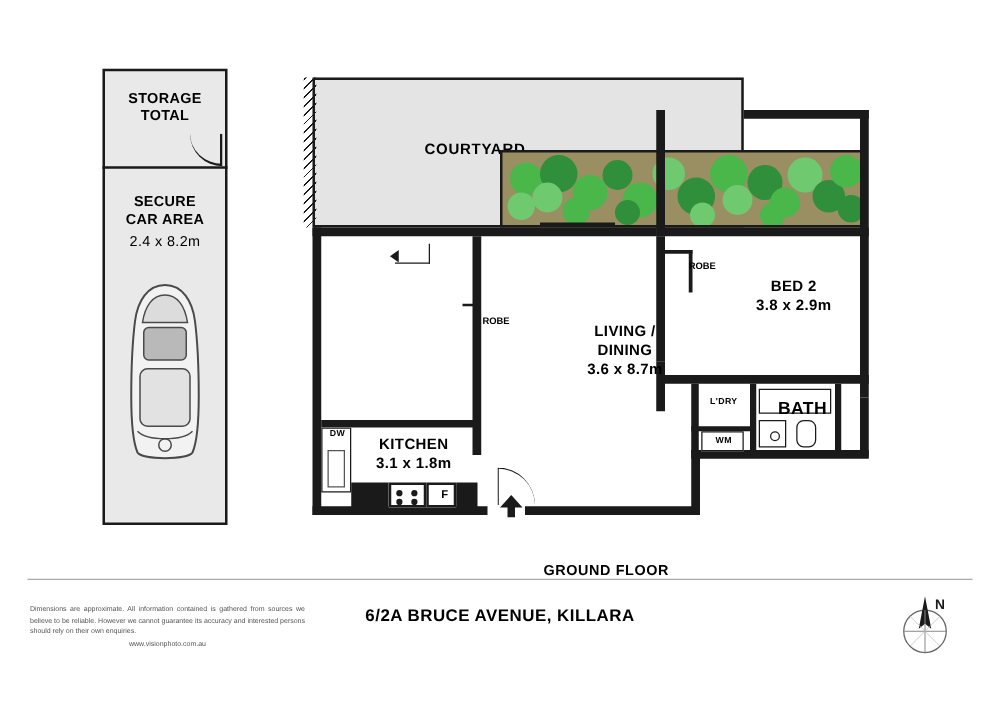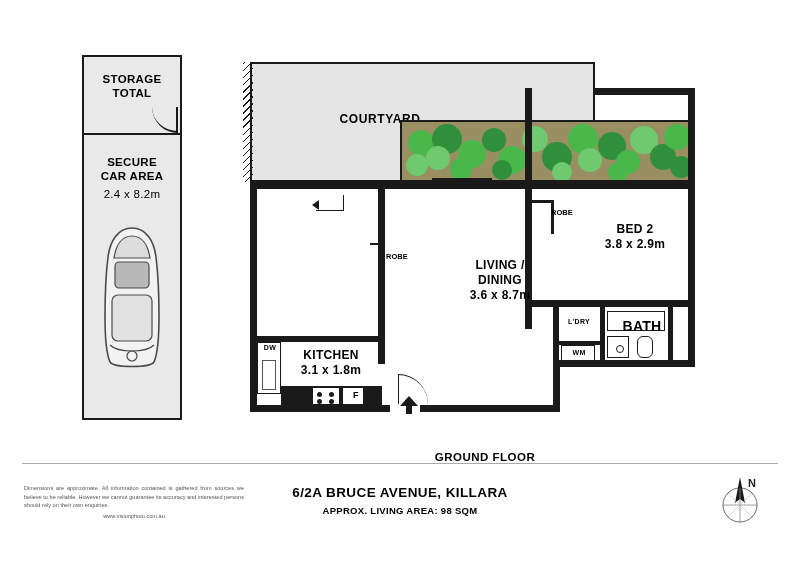--- a/index.html
+++ b/index.html
@@ -304,21 +304,20 @@
   <div class="lbl" id="floor-title">GROUND FLOOR</div>
 
   <div class="abs" id="footer-rule"></div>
 
   <div class="abs" id="disclaimer">
     <span>Dimensions are approximate.  All information contained is gathered from sources we believe to be reliable.  However we cannot guarantee its accuracy and interested persons should rely on their own enquiries.</span>
     <span class="www">www.visionphoto.com.au</span>
   </div>
 
   <div class="lbl" id="address">6/2A BRUCE AVENUE, KILLARA</div>
-  <div class="lbl" id="area-living">APPROX. LIVING AREA: 98 SQM</div>
 
   <svg class="abs" id="compass" viewBox="0 0 56 56">
     <circle cx="28" cy="30" r="17" fill="none" stroke="#666" stroke-width="1"></circle>
     <path d="M28 2 L33 28 L28 24 L23 28 Z" fill="#1a1a1a"></path>
     <line x1="28" y1="13" x2="28" y2="47" stroke="#888" stroke-width="0.8"></line>
     <line x1="11" y1="30" x2="45" y2="30" stroke="#888" stroke-width="0.8"></line>
     <line x1="16" y1="18" x2="40" y2="42" stroke="#bbb" stroke-width="0.6"></line>
     <line x1="40" y1="18" x2="16" y2="42" stroke="#bbb" stroke-width="0.6"></line>
     <text x="36" y="12" font-family="Liberation Sans, sans-serif" font-size="11" font-weight="bold" fill="#1a1a1a">N</text>
   </svg>

